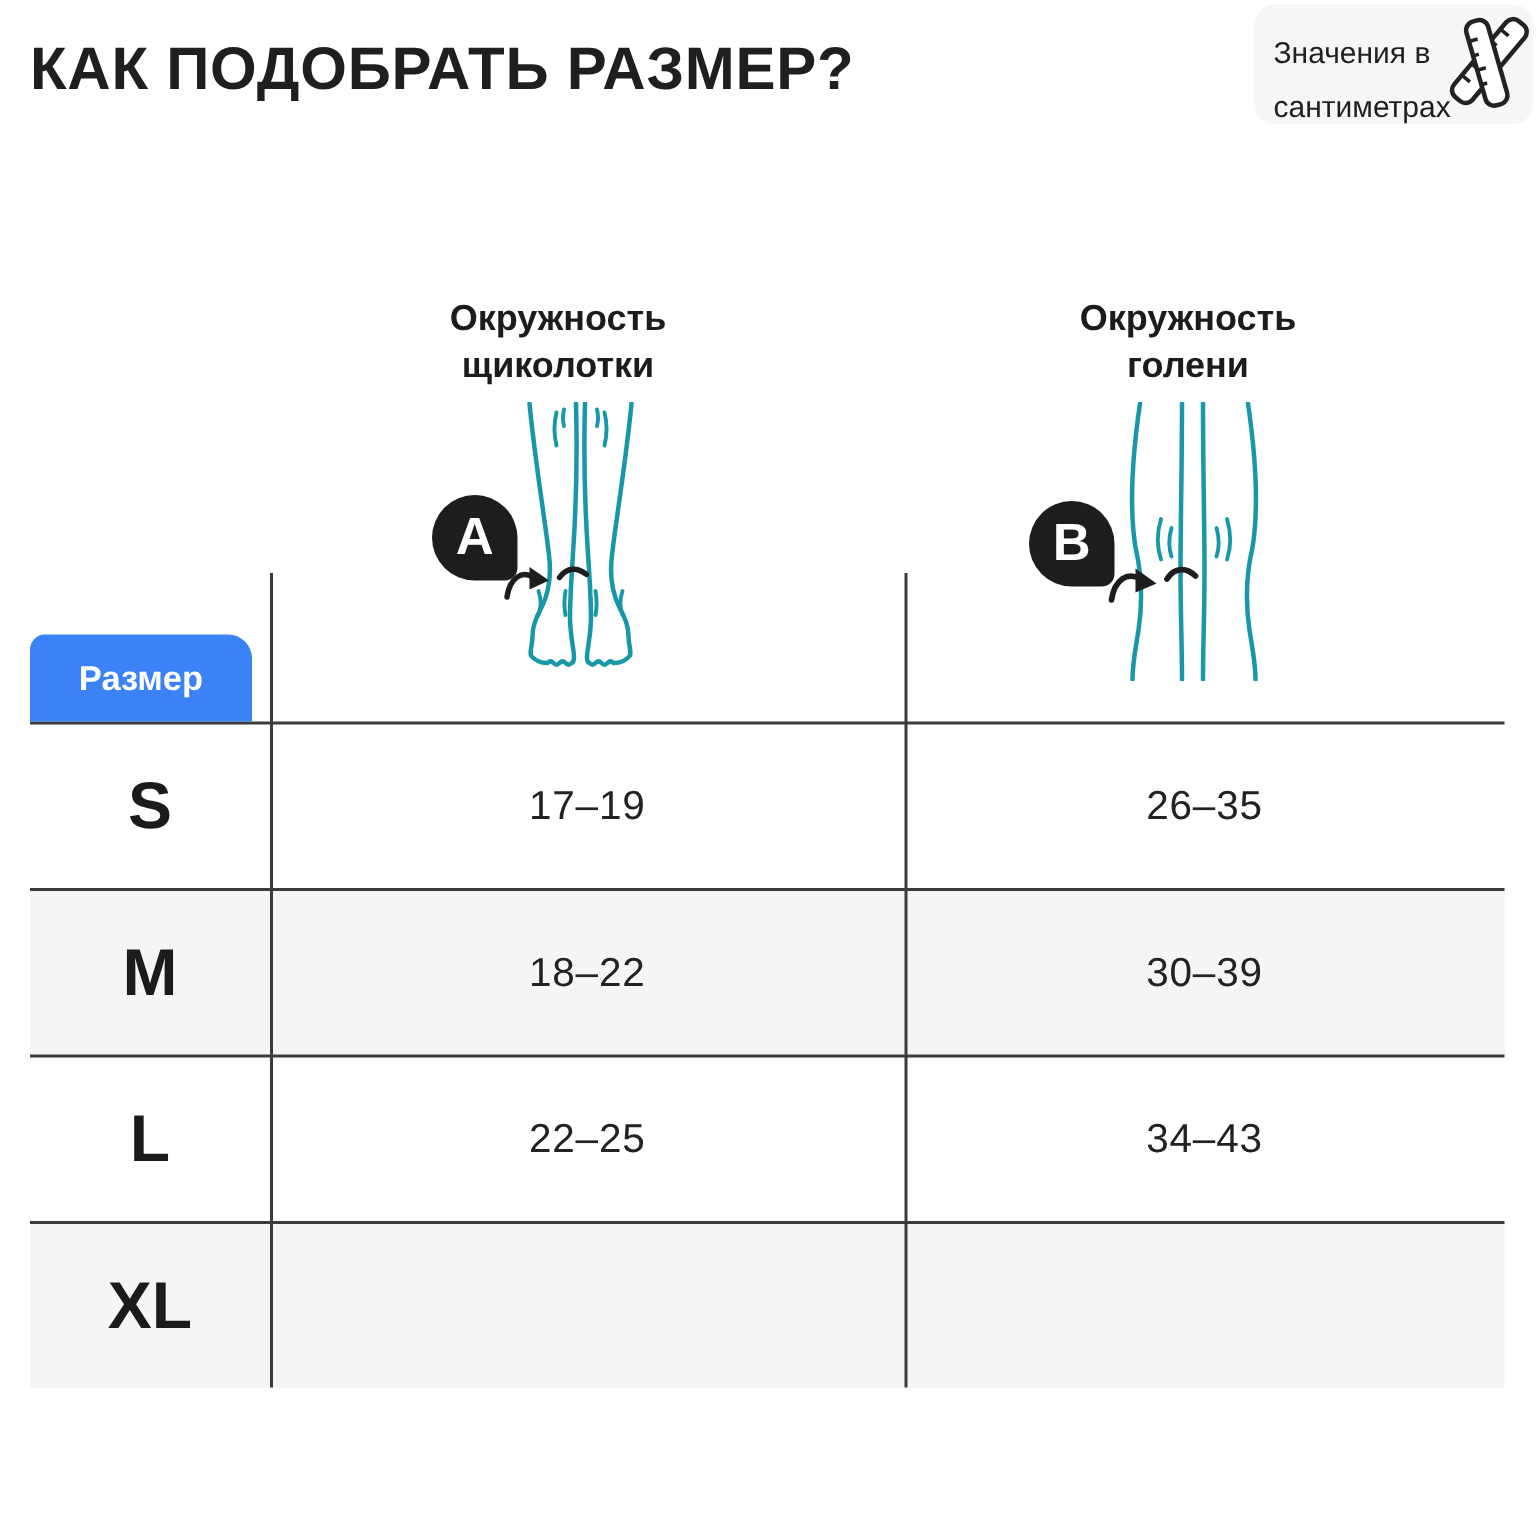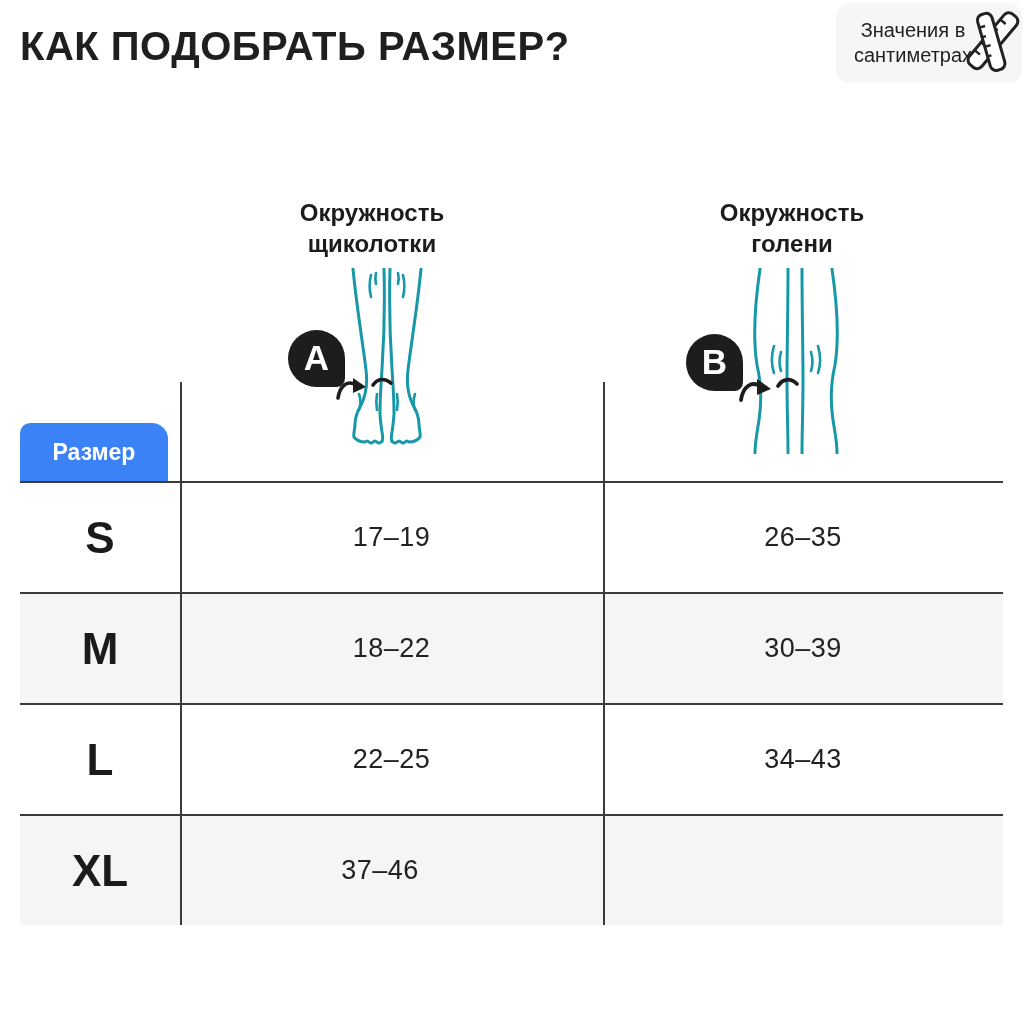--- a/index.html
+++ b/index.html
@@ -11,21 +11,21 @@
 
   
   .page-title{
     left:20px;top:24px;font-size:40px;font-weight:700;letter-spacing:.5px;color:#1f1f1f;
   }
   .units-badge{
     left:836px;top:3px;width:186px;height:80px;background:#f6f6f6;border-radius:14px;
   }
   .units-text{
     position:absolute;left:13px;top:15px;width:128px;
-    font-size:20px;line-height:25px;font-weight:500;color:#1f1f1f;text-align:center;
+    font-size:20px;line-height:36px;font-weight:500;color:#1f1f1f;
   }
   .units-icon{position:absolute;right:0px;top:2px;}
 
   
   .col-header{
     top:197px;width:210px;text-align:center;font-size:24px;line-height:31px;font-weight:700;color:#1c1c1c;
   }
   .col-header.c1{left:267px;}
   .col-header.c2{left:687px;}
 
@@ -142,15 +142,14 @@
     <div class="cell ankle val">18–22</div>
     <div class="cell calf val">30–39</div>
   </div>
   <div class="t-row">
     <div class="cell size">L</div>
     <div class="cell ankle val">22–25</div>
     <div class="cell calf val">34–43</div>
   </div>
   <div class="t-row alt">
     <div class="cell size">XL</div>
-    <div class="cell calf val">37–46</div>
   </div>
 </div>
 
 </body></html>

